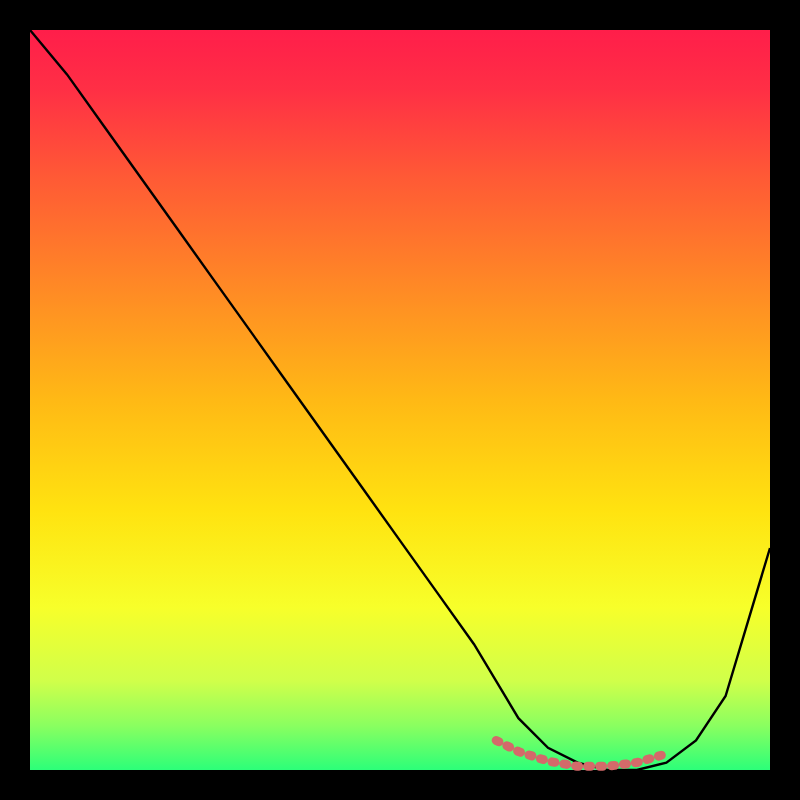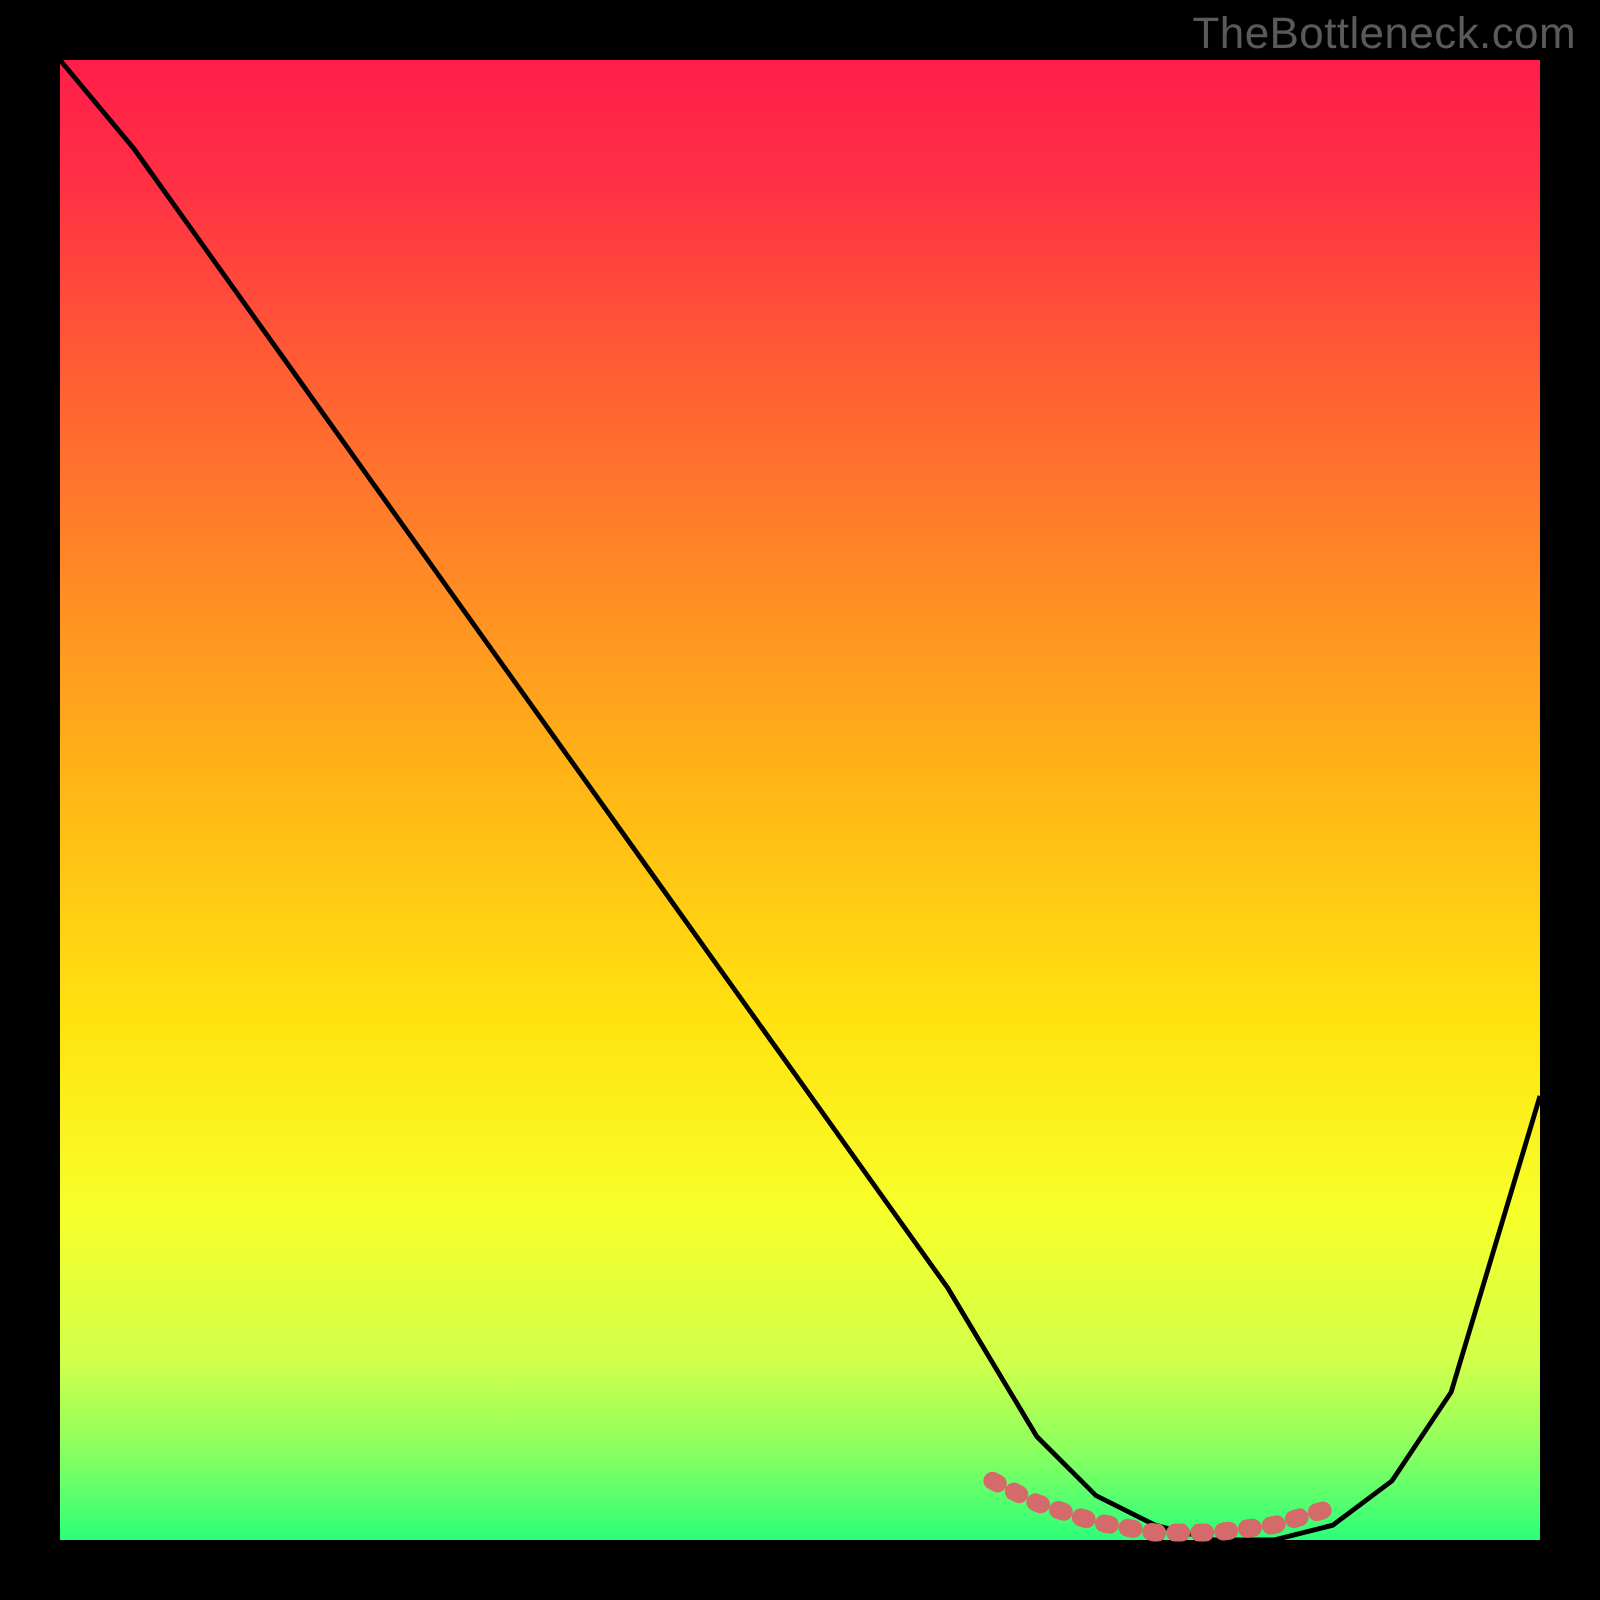--- a/index.html
+++ b/index.html
@@ -31,21 +31,20 @@
     position: absolute;
     top: 0;
     left: 0;
   }
 </style>
 </head>
 <body>
 
 <div class="frame">
 
-  <div class="watermark">TheBottleneck.com</div>
 
   <svg width="800" height="800" viewBox="0 0 800 800">
     <defs>
       <linearGradient id="bggrad" x1="0" y1="0" x2="0" y2="1">
           <stop offset="0%" stop-color="#ff1e4a"></stop>
           <stop offset="8%" stop-color="#ff2f45"></stop>
           <stop offset="20%" stop-color="#ff5a35"></stop>
           <stop offset="35%" stop-color="#ff8a25"></stop>
           <stop offset="50%" stop-color="#ffb915"></stop>
           <stop offset="65%" stop-color="#ffe310"></stop>

